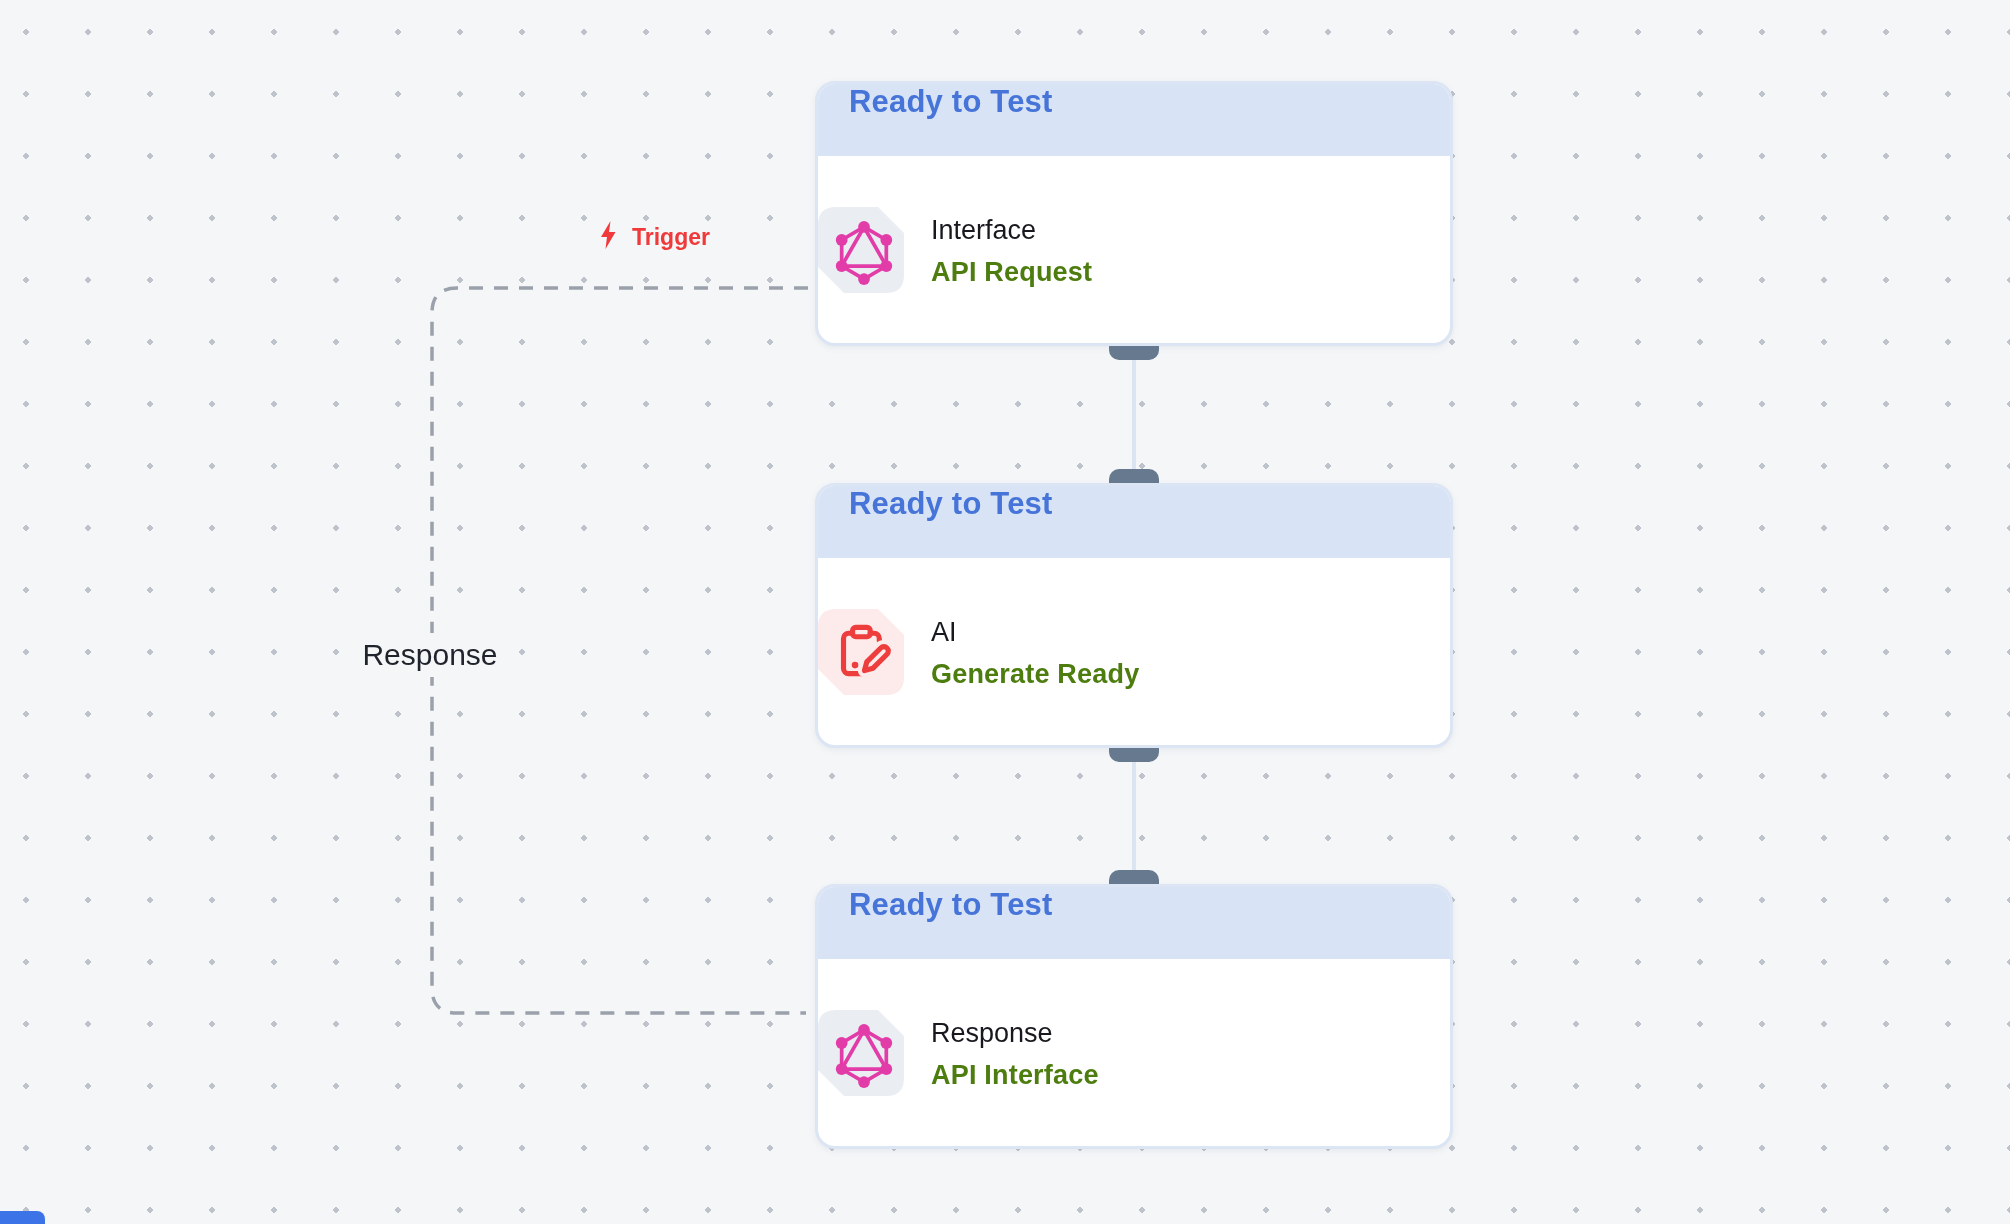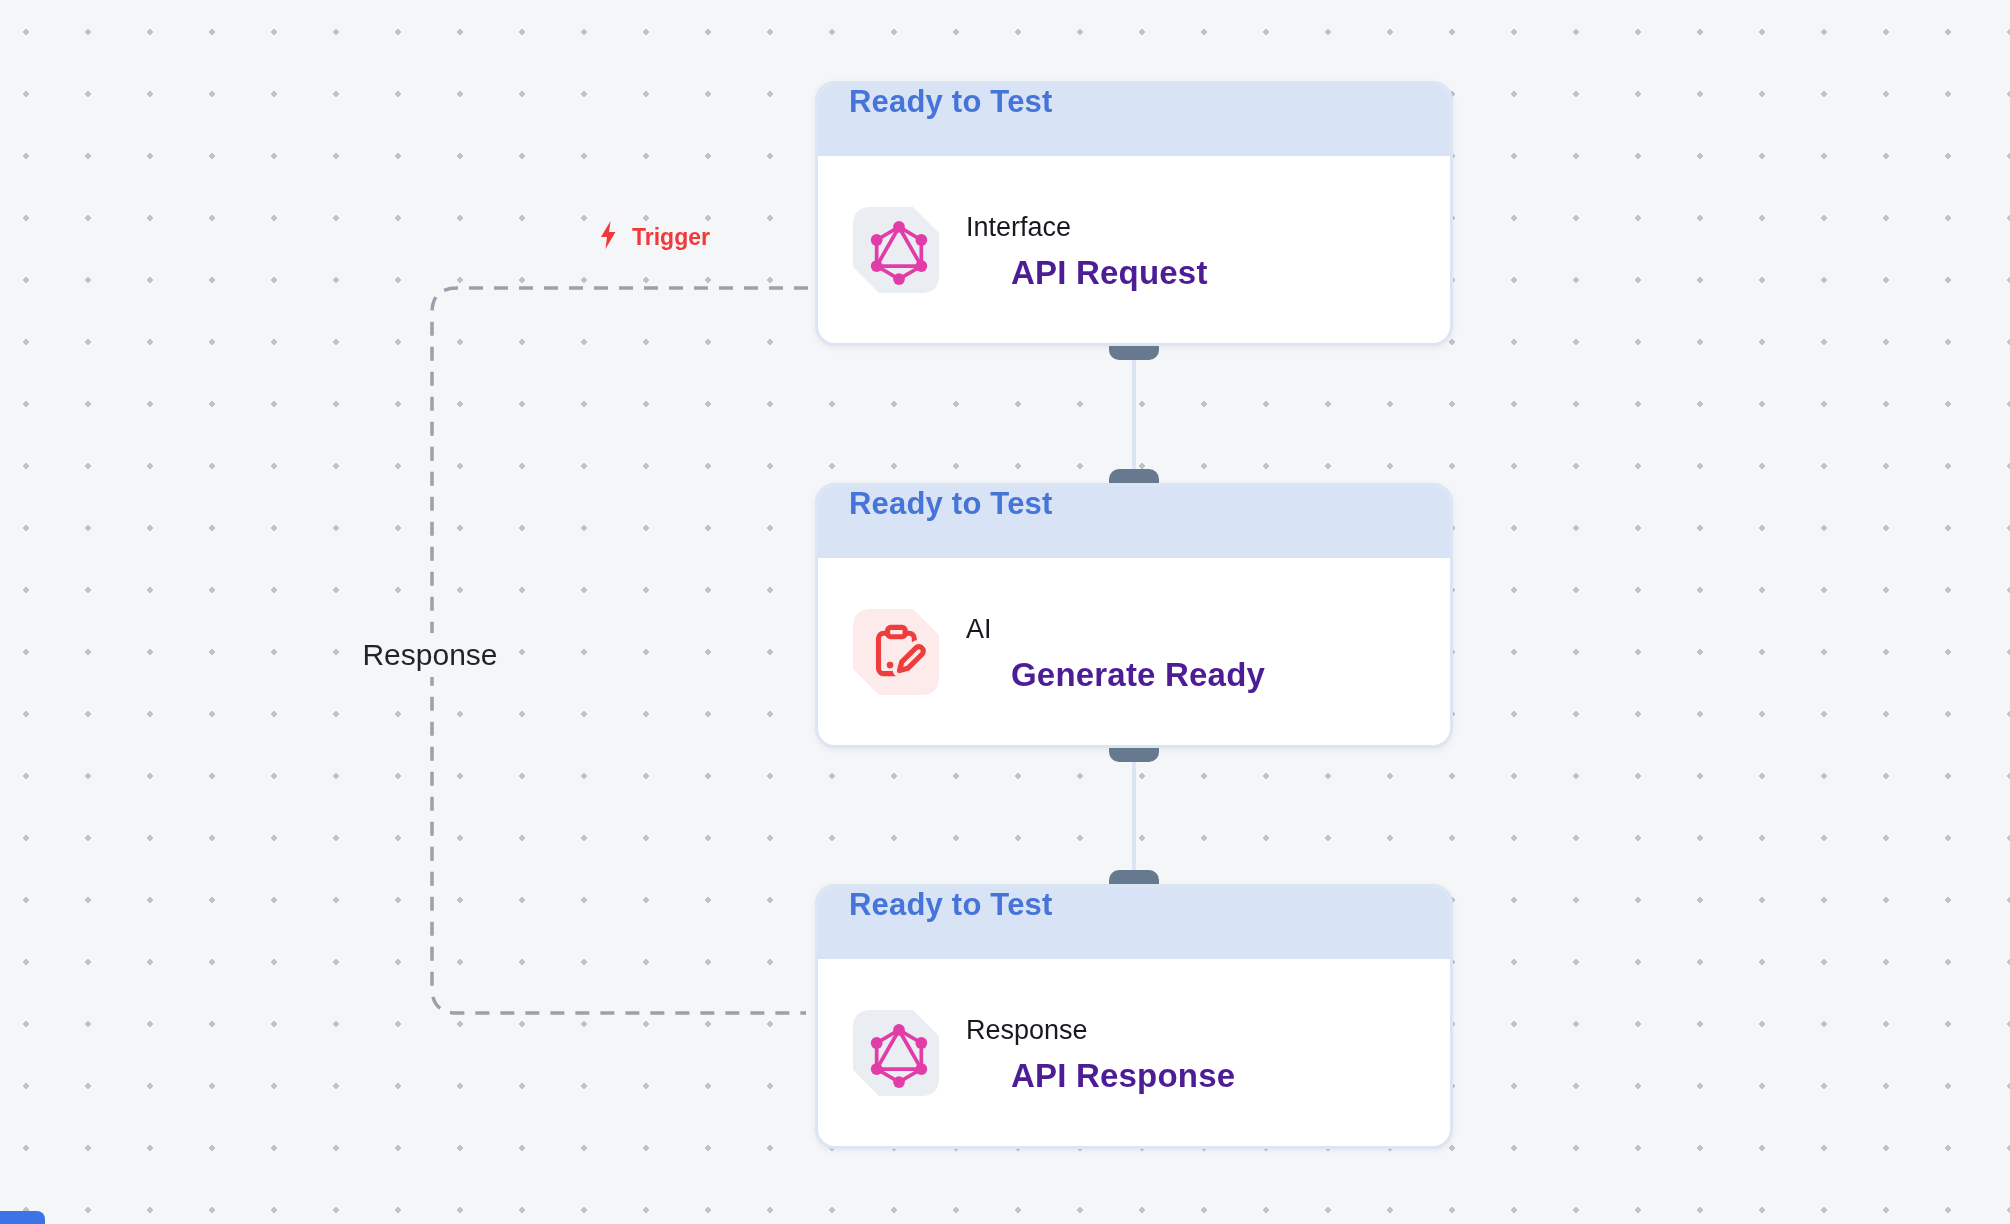--- a/index.html
+++ b/index.html
@@ -55,26 +55,25 @@
     background: #d8e4f6;
     display: flex; 
     padding-left: 31px;
   }
   .node-status {
     color: #4674d8; font-size: 31px; font-weight: bold; letter-spacing: 0.2px;
   }
   .node-body {
     height: 187px;
     display: flex; align-items: center;
-    padding-left: 35px;
   }
   .icon-tile { width: 86px; height: 86px; flex: 0 0 auto; }
   .node-text { margin-left: 27px; padding-top: 4px; }
   .node-category { font-size: 27px; color: #17191f; margin-bottom: 11px; }
-  .node-title { font-size: 33px; font-weight: bold; color: #4c1d95; letter-spacing: 0.2px; margin-left: 45px; }
+  .node-title { font-size: 27px; font-weight: bold; color: #4d7c0f; letter-spacing: 0.2px; }
 
   
   .trigger-label {
     position: absolute; left: 596px; top: 219px; z-index: 3;
     display: flex; align-items: flex-end; gap: 12px;
     color: #f0393a; font-size: 23px; font-weight: bold;
   }
   .response-label {
     position: absolute; left: 430px; top: 633px; z-index: 3;
     transform: translateX(-50%);
@@ -179,20 +178,20 @@
               <circle cx="86" cy="29" r="9.5"></circle>
             <circle cx="86" cy="71" r="9.5"></circle>
               <circle cx="50" cy="92" r="9.5"></circle>
             <circle cx="14" cy="71" r="9.5"></circle>
               <circle cx="14" cy="29" r="9.5"></circle>
           </g>
         </g>
       </svg>
       <div class="node-text">
         <div class="node-category">Response</div>
-        <div class="node-title">API Response</div>
+        <div class="node-title">API Interface</div>
       </div>
     </div>
   </div>
 
   <div class="corner-fragment"></div>
 
 </div>
 
 </body></html>

